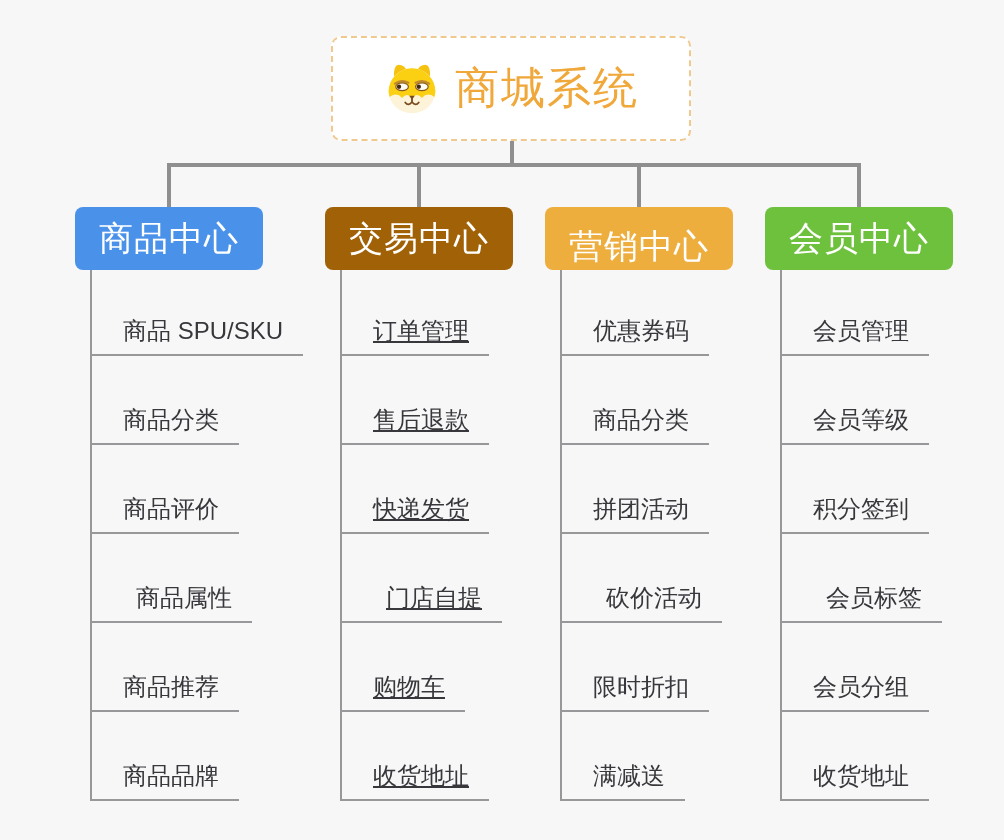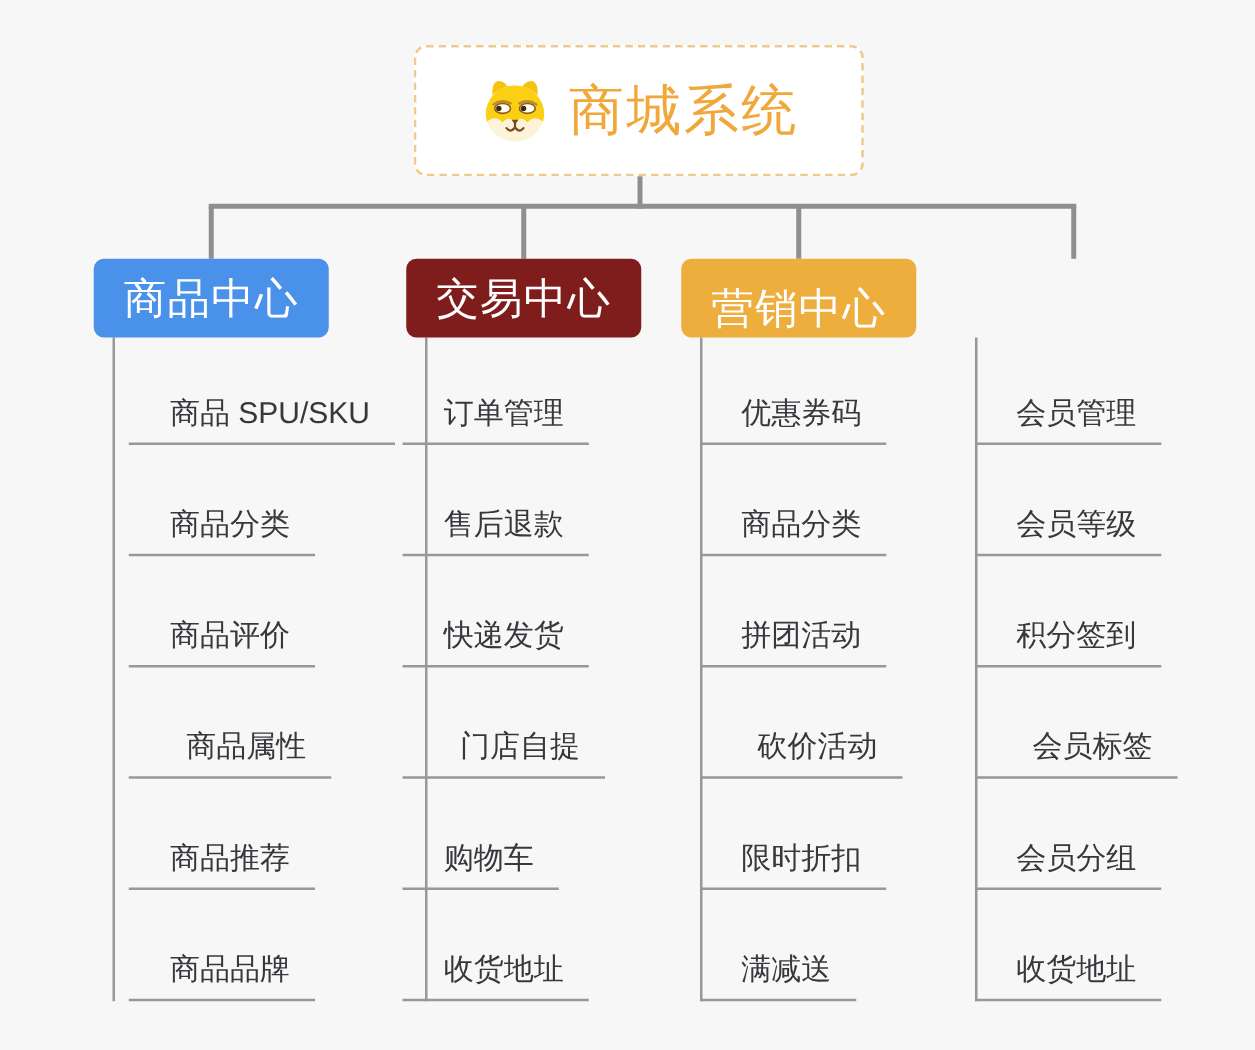--- a/index.html
+++ b/index.html
@@ -80,22 +80,22 @@
   .child {
     position: absolute;
     font-size: 24px;
     line-height: 30px;
     color: #38383c;
     padding: 0 20px 8px 33px;
     border-bottom: 2px solid #98989b;
     white-space: nowrap;
     cursor: pointer;
   }
-  .col1 { left: 85px; }
-  .col2 { left: 304px; }
+  .col1 { left: 72px; }
+  .col2 { left: 322px; text-decoration: underline; }
   .col3 { left: 542px; }
   .col4 { left: 762px; }
   .row1 { top: 316px; }
   .row2 { top: 405px; }
   .row3 { top: 494px; }
   .row4 { top: 583px; padding-left: 46px; }
   .row5 { top: 672px; }
   .row6 { top: 761px; }
 </style>
 </head>
@@ -135,25 +135,28 @@
       <path d="M29 37.5 h6 l-2.3 3.6 q-0.7 1 -1.4 0 Z" fill="#7a4a1f"></path>
 
       <path d="M32 41 v3.2 M24.5 45 Q28 49.5 32 44.5 Q36 49.5 39.5 45" stroke="#7a4a1f" stroke-width="2" fill="none" stroke-linecap="round"></path>
     </svg>
     <span class="root-label">商城系统</span>
   </div>
 
   <div class="branch b1" style="background: rgb(74, 145, 233);">
     <span>商品中心</span>
   </div>
-  <div class="branch b2" style="background: #7f1d1d;">
+  <div class="branch b2" style="background: #a16207;">
     <span>交易中心</span>
   </div>
   <div class="branch b3" style="background: rgb(238, 174, 61);">
     <span>营销中心</span>
+  </div>
+  <div class="branch b4" style="background: rgb(110, 193, 61);">
+    <span>会员中心</span>
   </div>
 
   <div class="child col1 row1">商品 SPU/SKU</div>
   <div class="child col1 row2">商品分类</div>
   <div class="child col1 row3">商品评价</div>
   <div class="child col1 row4">商品属性</div>
   <div class="child col1 row5">商品推荐</div>
   <div class="child col1 row6">商品品牌</div>
 
   <div class="child col2 row1">订单管理</div>

